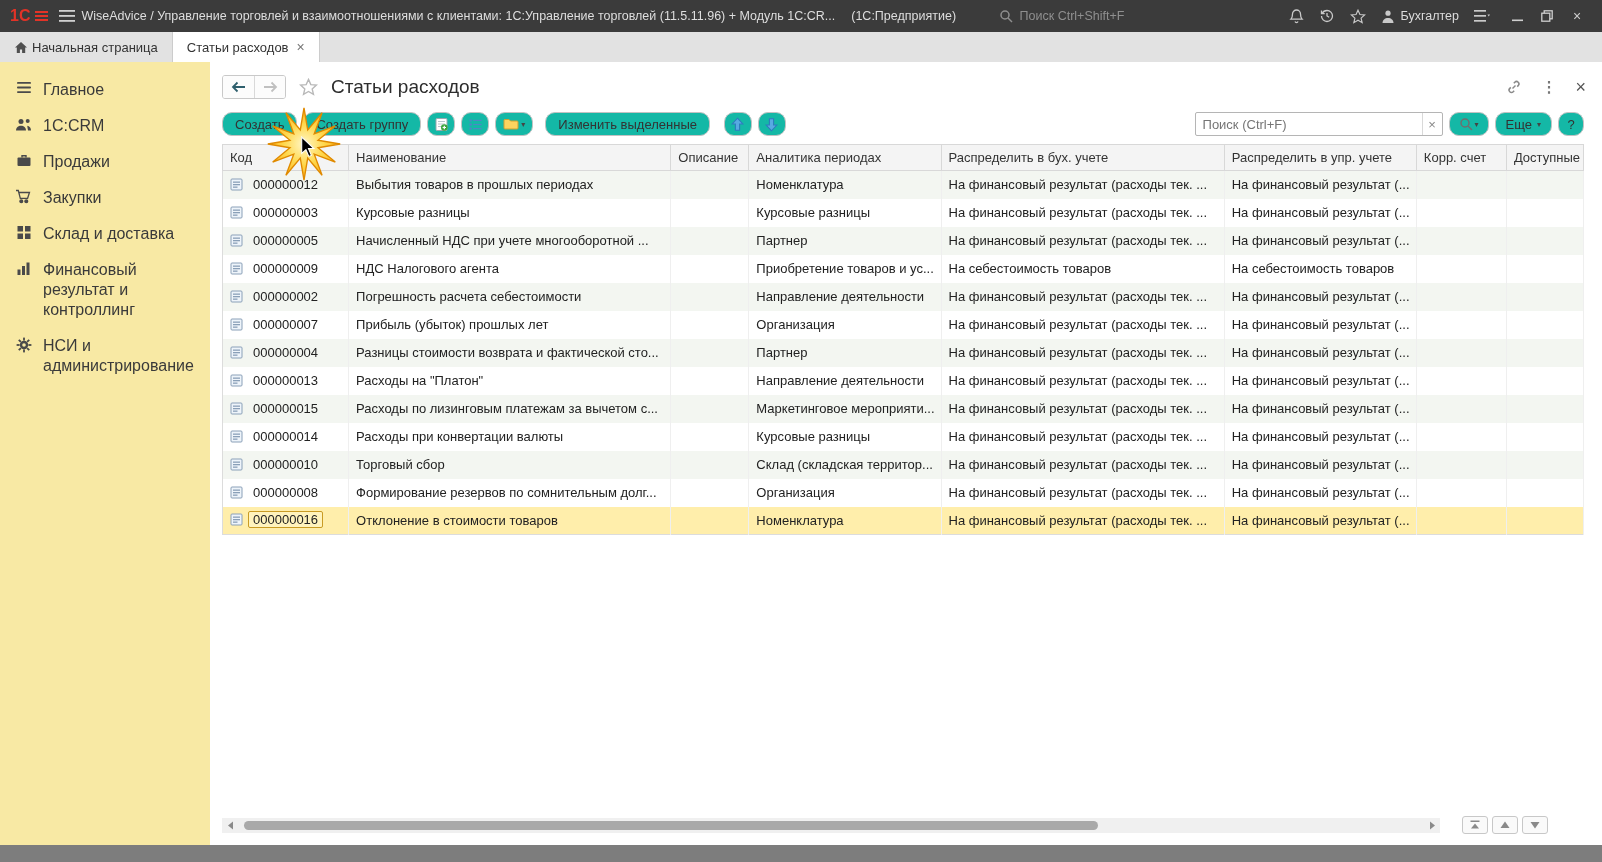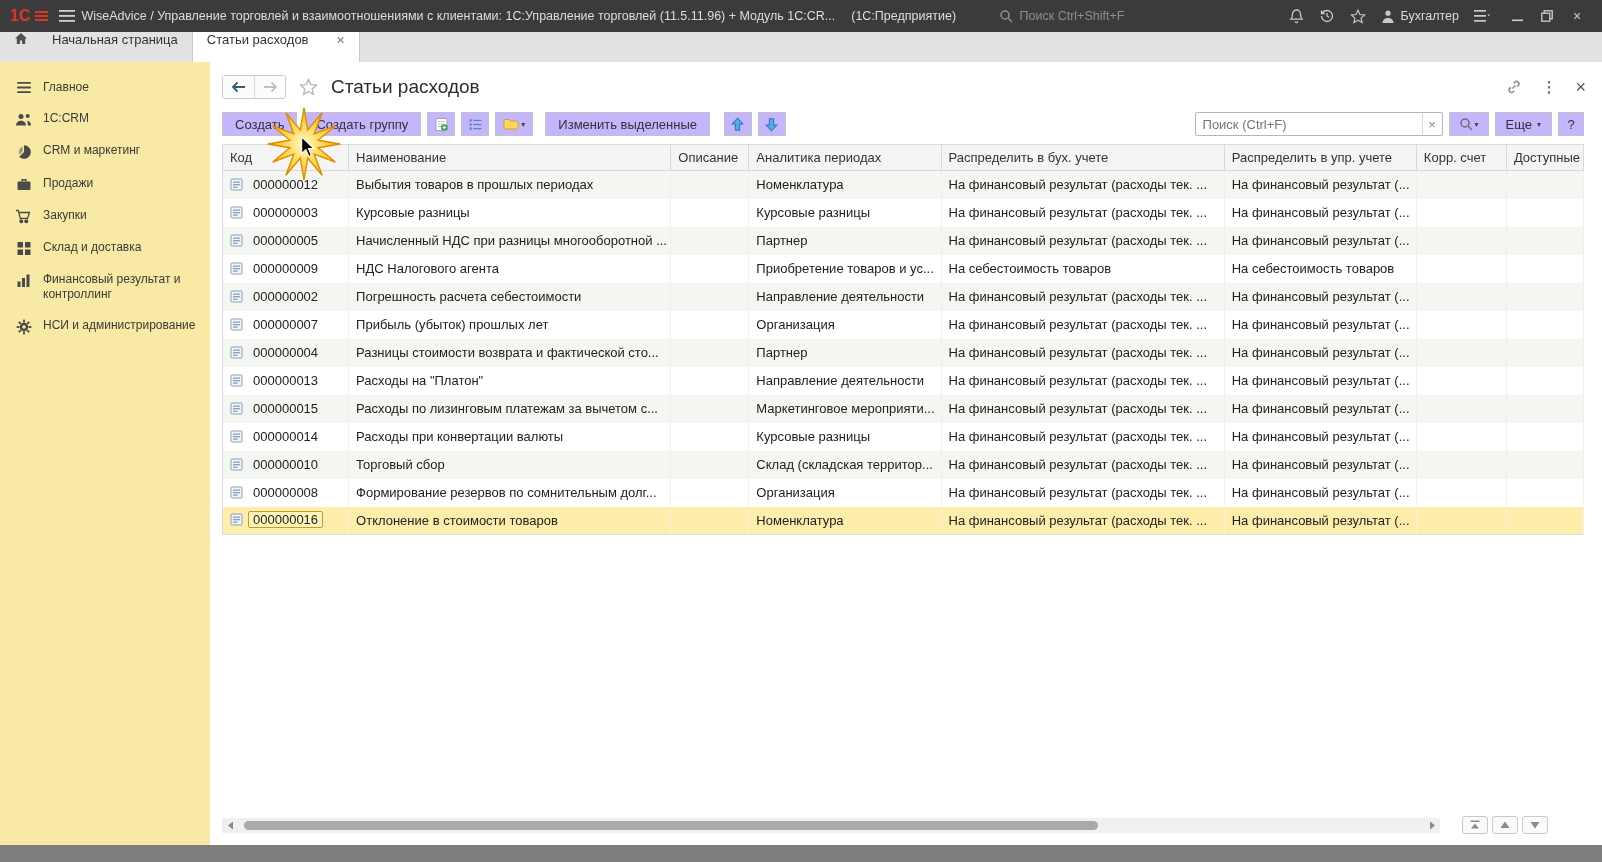--- a/index.html
+++ b/index.html
@@ -20,49 +20,49 @@
   .tb-icons { display:flex; align-items:center; gap:15px; margin:0 12px 0 10px; }
   .tb-icons > div { display:flex; align-items:center; cursor:pointer;justify-content:flex-end; }
   .tb-user { gap:6px; color:#dcdcdc; }
   .win { display:flex; align-items:center; }
   .win-btn { width:30px; height:26px; display:flex; align-items:center; justify-content:center;
              color:#cfcfcf; font-size:14px; cursor:pointer; }
 
   
   .tabbar { flex:0 0 30px; background:#e2e2e2; display:flex; align-items:stretch;
             font-size:13px; color:#333; }
-  .tab { display:flex; align-items:flex-start; gap:24px; padding:0 14px;
+  .tab { display:flex; align-items:center; gap:4px; padding:0 14px;
          border-right:1px solid #cccccc; cursor:pointer; white-space:nowrap; }
   .tab.active { background:#ffffff; }
   .tab-close { color:#777; font-size:14px; margin-left:4px; }
 
   
   .app-body { flex:1; display:flex; min-height:0; }
   .sidebar { flex:0 0 210px; background:#f8e9a4; padding-top:10px; }
   .side-item { display:flex; align-items:flex-start; gap:11px; padding:8px 8px 8px 15px;
-               font-size:12px; color:#3a3a3a; line-height:1.25; cursor:pointer; }
+               font-size:16px; color:#3a3a3a; line-height:1.25; cursor:pointer; }
   .side-item .ic { flex:0 0 17px; display:flex; justify-content:center; margin-top:1px; }
 
   .content { flex:1; min-width:0; background:#fff; position:relative; }
 
   
   .nav-row { display:flex; align-items:center; padding:10px 16px 0 12px; height:40px; }
   .nav-group { display:flex; border:1px solid #c9c9c9; border-radius:3px; height:24px; overflow:hidden; }
   .nav-btn { width:31px; display:flex; align-items:center; justify-content:center; cursor:pointer; background:#fcfcfc; }
   .nav-btn + .nav-btn { border-left:1px solid #d9d9d9; }
   .fav-star { margin-left:13px; display:flex; cursor:pointer; }
   .page-title { margin-left:13px; font-size:19px; color:#2d2d2d; white-space:nowrap; }
   .head-icons { margin-left:auto; display:flex; align-items:center; gap:19px; color:#777; }
   .head-icons > * { cursor:pointer; display:flex; align-items:center; }
   .more-dots { font-size:15px; font-weight:bold; }
   .form-close { font-size:18px; color:#555; }
 
   
   .toolbar-row { display:flex; align-items:center; gap:6px; padding:10px 18px 0 12px; }
-  .btn { height:24px; border:1px solid #c2c2c2; border-radius:0; background:#c4b5fd;
+  .btn { height:24px; border:1px solid #c2c2c2; border-radius:10px; background:#14b8a6;
          font:13px "Liberation Sans", sans-serif; color:#333; padding:0 12px;
          display:flex; align-items:center; gap:5px; cursor:pointer; white-space:nowrap; }
   .icon-btn { width:28px; padding:0; justify-content:center; gap:2px; }
   .caret { font-size:8px; color:#444; }
   .spacer { flex:1; }
   .search-box { display:flex; align-items:center; height:24px; border:1px solid #b5b5b5;
                 border-radius:2px; width:248px; background:#fff;margin-left:7px; }
   .search-box input { flex:1; min-width:0; border:none; outline:none; background:transparent;
                       font:13px "Liberation Sans", sans-serif; color:#444; padding:0 7px; }
   .search-clear { width:20px; align-self:stretch; display:flex; align-items:center;
@@ -212,29 +212,20 @@
       <div class="side-item">
         <span class="ic">
             <svg width="17" height="15" viewBox="0 0 17 15" fill="#4a4a4a">
               <circle cx="6" cy="4.5" r="2.5"></circle>
               <path d="M1 13.5c0-3 2.2-4.8 5-4.8s5 1.8 5 4.8z"></path>
               <circle cx="12.7" cy="4" r="2"></circle>
               <path d="M12.2 8.7c2.3.2 3.8 2 3.8 4.8h-3z"></path>
             </svg>
           </span>
         <span>1С:CRM</span>
-      </div>
-      <div class="side-item">
-        <span class="ic">
-            <svg width="16" height="16" viewBox="0 0 16 16" fill="#4a4a4a">
-              <path d="M8 1.2A6.8 6.8 0 1 1 3.2 12.8L8 8z"></path>
-              <path d="M6.6 2.6v4.8L3.2 10.8A6.2 6.2 0 0 1 6.6 2.6z" opacity=".5"></path>
-            </svg>
-          </span>
-        <span>CRM и маркетинг</span>
       </div>
       <div class="side-item">
         <span class="ic">
             <svg width="16" height="15" viewBox="0 0 16 15">
               <rect x="1.5" y="4.5" width="13" height="8.5" rx="1" fill="#4a4a4a"></rect>
               <path d="M6 4.5V2.8h4v1.7" fill="none" stroke="#4a4a4a" stroke-width="1.4"></path>
             </svg>
           </span>
         <span>Продажи</span>
       </div>
@@ -438,21 +429,21 @@
                 <td></td>
                 <td></td>
               </tr>
               <tr class="odd">
                 <td><span class="row-icon"><svg width="13" height="13" viewBox="0 0 13 13">
                       <rect x="1" y="1" width="11" height="11" rx="1" fill="#eef4fa" stroke="#8aa0b8"></rect>
                       <rect x="3" y="3.5" width="7" height="1.3" fill="#8aa0b8"></rect>
                       <rect x="3" y="6" width="7" height="1.3" fill="#8aa0b8"></rect>
                       <rect x="3" y="8.5" width="4.5" height="1.3" fill="#8aa0b8"></rect>
                     </svg></span><span class="code-text">000000005</span></td>
-                <td>Начисленный НДС при разницы многооборотной ...</td>
+                <td>Начисленный НДС при учете многооборотной ...</td>
                 <td></td>
                 <td>Партнер</td>
                 <td>На финансовый результат (расходы тек. ...</td>
                 <td>На финансовый результат (...</td>
                 <td></td>
                 <td></td>
               </tr>
               <tr class="even">
                 <td><span class="row-icon"><svg width="13" height="13" viewBox="0 0 13 13">
                       <rect x="1" y="1" width="11" height="11" rx="1" fill="#eef4fa" stroke="#8aa0b8"></rect>

